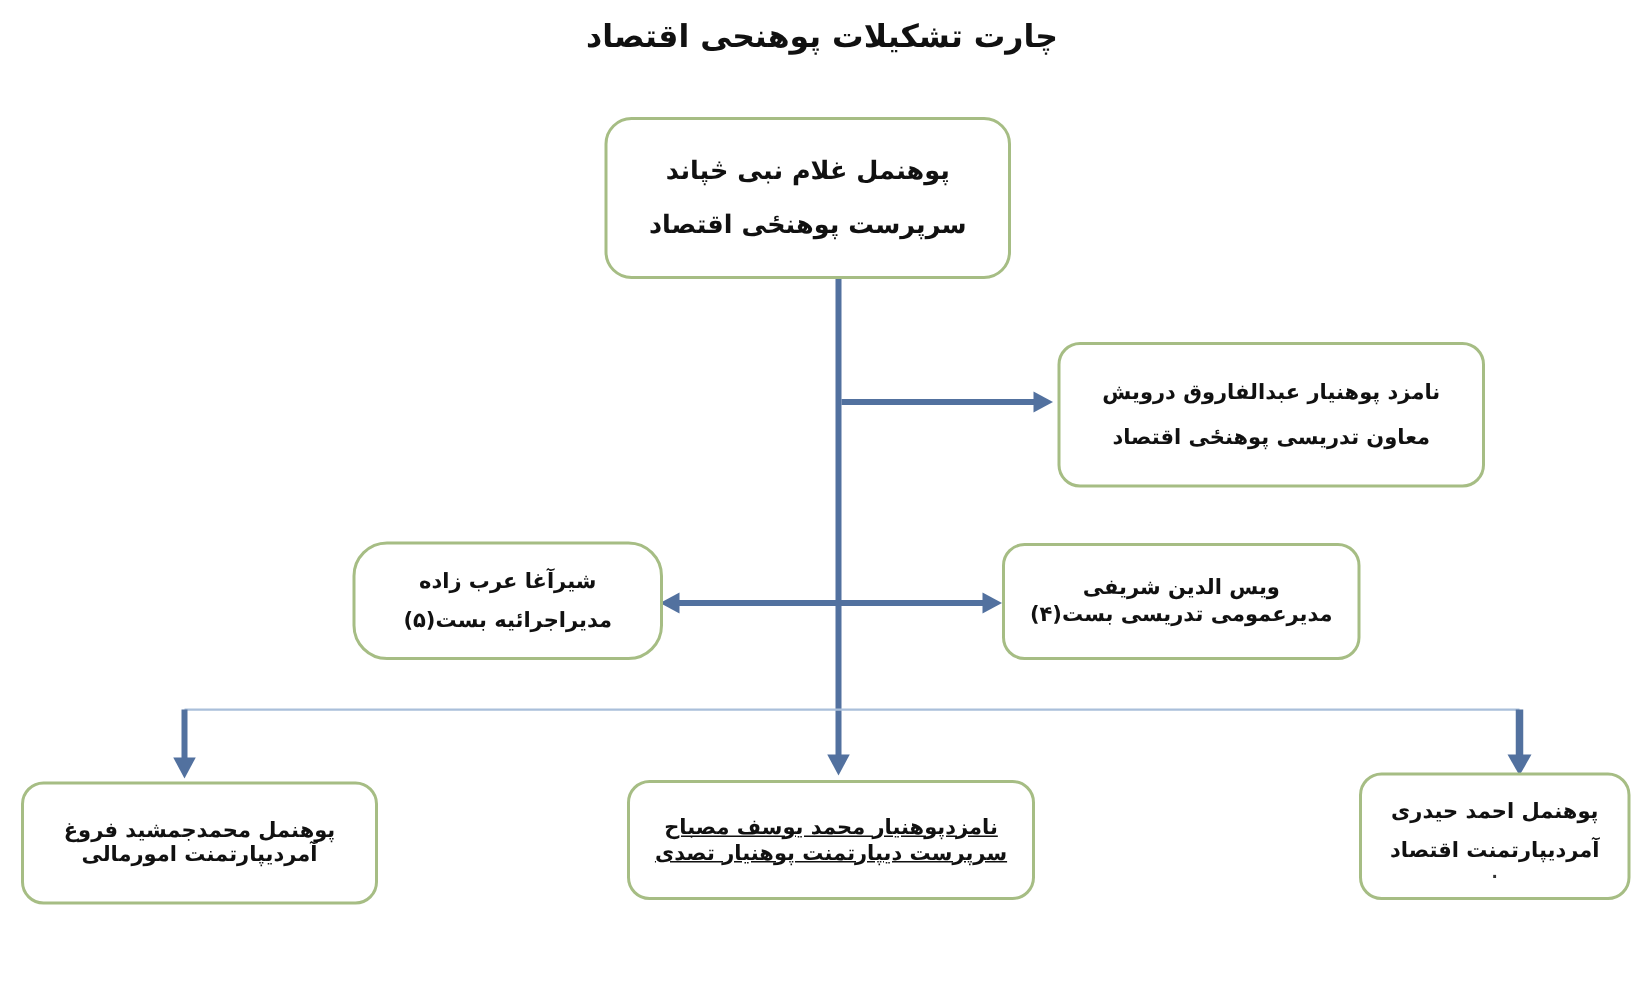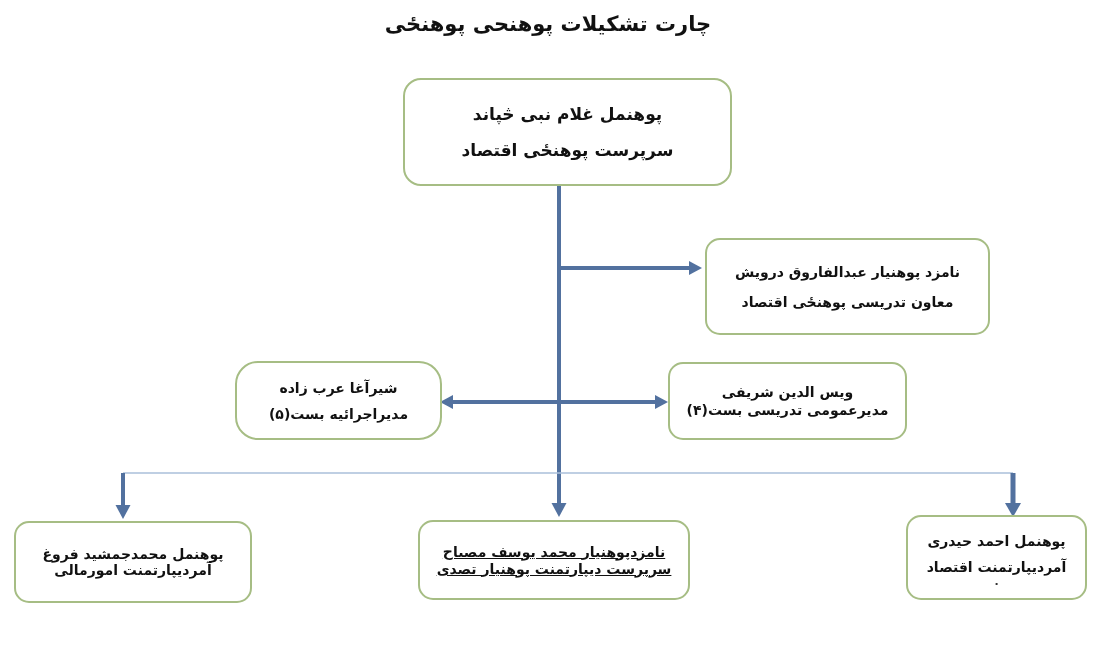--- a/index.html
+++ b/index.html
@@ -47,25 +47,25 @@
     direction: rtl;
     text-align: center;
     color: #111111;
     font-weight: bold;
     padding: 4px 8px;
   }
   .node .node-line {
     white-space: nowrap;
   }
   .node-dean {
-    left: 403px; top: 78px; width: 329px; height: 108px;
+    left: 403px; top: 78px; width: 271px; height: 108px;
     font-size: 17px; border-radius: 18px; gap: 16px;
   }
   .node-deputy {
-    left: 705px; top: 238px; width: 285px; height: 97px;
+    left: 705px; top: 228px; width: 285px; height: 97px;
     font-size: 14px; gap: 14px;
   }
   .node-executive {
     left: 235px; top: 361px; width: 207px; height: 79px;
     font-size: 14px; gap: 10px; border-radius: 23px;
   }
   .node-teaching {
     left: 668px; top: 362px; width: 239px; height: 78px;
     font-size: 14px; gap: 2px;
   }
@@ -86,21 +86,21 @@
     line-height: 2px;
     margin-top: -4px;
     color: #333333;
   }
 </style>
 </head>
 <body>
 
 <div class="canvas">
 
-  <div class="chart-title">چارت تشکیلات پوهنحی پوهنځی</div>
+  <div class="chart-title">چارت تشکیلات پوهنحی اقتصاد</div>
 
   <svg class="connectors" viewBox="0 0 1096 670" xmlns="http://www.w3.org/2000/svg">
 
     <line x1="559" y1="186" x2="559" y2="505" stroke="#52719f" stroke-width="4"></line>
     <polygon points="559,517 551.5,503 566.5,503" fill="#52719f"></polygon>
 
     <line x1="561" y1="268" x2="690" y2="268" stroke="#52719f" stroke-width="4"></line>
     <polygon points="702,268 689,261 689,275" fill="#52719f"></polygon>
 
     <line x1="452" y1="402" x2="656" y2="402" stroke="#52719f" stroke-width="4"></line>

